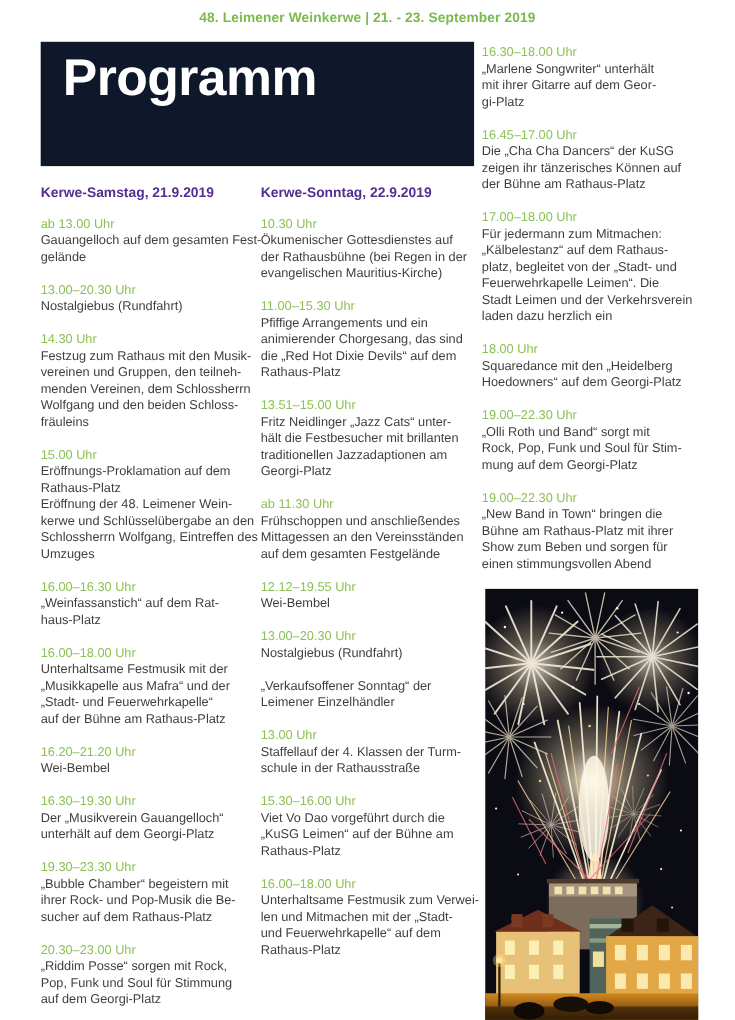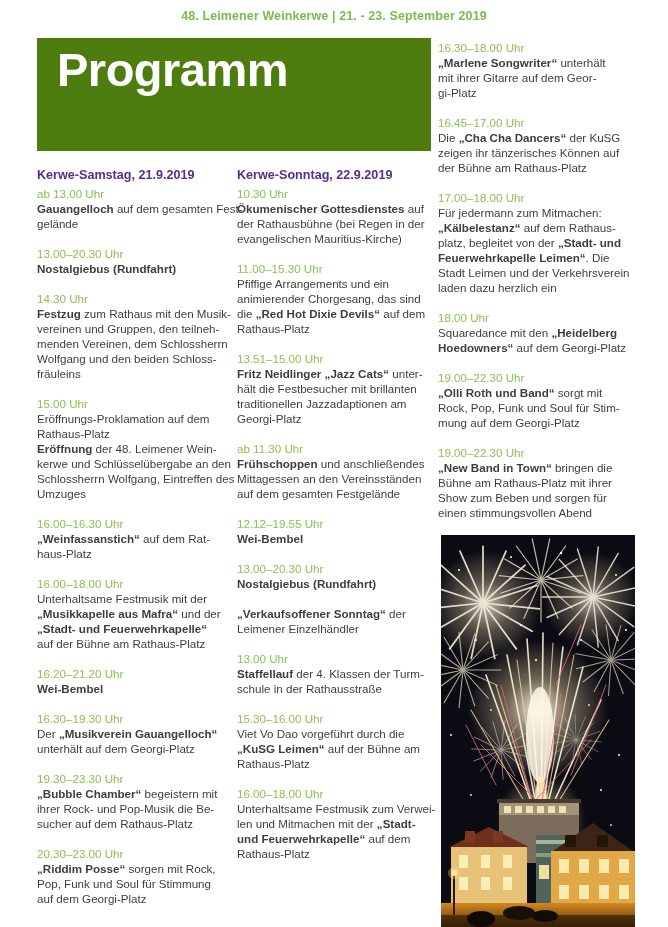--- a/index.html
+++ b/index.html
@@ -10,40 +10,40 @@
     font-family:"Liberation Sans", sans-serif;
     color:#3e3e3d;
   }
   .top-header {
     position:absolute; top:9px; left:0; width:668px;
     text-align:center; font-weight:bold; font-size:12.5px;
     color:#7cba4e; letter-spacing:0.1px;
   }
   .title-box {
     position:absolute; left:37px; top:38px; width:394px; height:113px;
-    background:#4d7c0f;
+    background:#0f172a;
   }
   .title-box .title {
     position:absolute; left:20px; top:4px;
     color:#ffffff; font-weight:bold; font-size:47px; letter-spacing:-0.5px;
   }
   .col {
     position:absolute; font-size:11.6px; line-height:15px;
   }
   .col-1 { left:37px;  top:168px; width:196px; }
   .col-2 { left:237px; top:168px; width:196px; }
   .col-3 { left:438px; top:40px;  width:200px; }
   .day {
     color:#542e8f; font-weight:bold; font-size:12.6px;
-    margin-bottom:3px; white-space:pre;
+    margin-bottom:13px; white-space:pre;
   }
   .event { margin-bottom:15px; }
   .time { color:#8cc153; font-weight:normal; white-space:pre; }
   .desc { white-space:pre; }
-  .desc .b { font-weight:bold; }
+  .desc .b { font-weight:normal; }
   .photo {
     margin-left:3px; margin-top:11px;
     width:194px; height:400px; overflow:hidden;
   }
   .photo svg { display:block; }
 </style>
 </head>
 <body>
 
 <div class="top-header">48. Leimener Weinkerwe | 21. - 23. September 2019</div>

